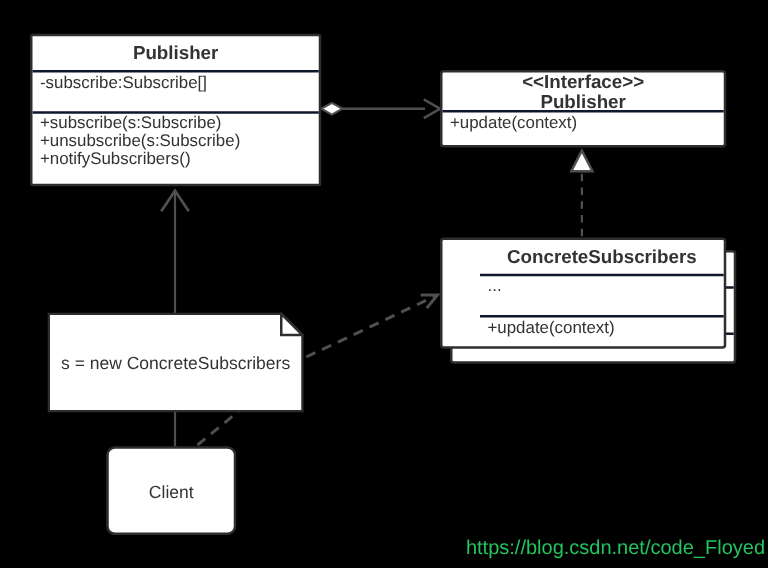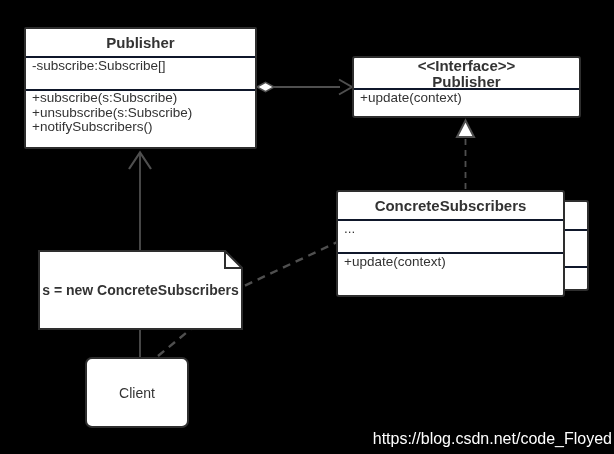--- a/index.html
+++ b/index.html
@@ -22,29 +22,29 @@
   .attrs-publisher{height:33px;}
   .attrs-publisher .member{line-height:15.5px;}
   .methods-publisher{height:58px;}
   .methods-publisher .member{line-height:14.5px;}
   .centered-compartment{display:flex;align-items:flex-start;}
   .title-two-line{flex-direction:column;line-height:15.5px;padding-top:1px;}
   .note-wrap{position:absolute;left:38px;top:250px;width:205px;height:80px;z-index:3;}
   .note-text{
     position:absolute;left:0;top:0;width:100%;height:100%;
     display:flex;flex-direction:column;align-items:center;justify-content:center;
-    color:#333333;font-size:14px;line-height:17px;z-index:4;text-align:center;font-weight:bold;
+    color:#333333;font-size:14px;line-height:17px;z-index:4;text-align:center;
   }
   .client-box{
     display:flex;align-items:center;justify-content:center;
     font-size:14px;border-radius:7px;
   }
   .watermark{
     position:absolute;right:2px;bottom:6px;z-index:5;
-    color:#ffffff;font-size:16px;letter-spacing:0px;
+    color:#22c55e;font-size:16px;letter-spacing:0px;
   }
 </style>
 </head>
 <body>
 
 <div id="canvas">
 
   <svg class="layer layer-connectors" width="614" height="454" viewBox="0 0 614 454">
 
     <g>
@@ -90,21 +90,21 @@
   <div class="box" style="left:352px;top:56px;width:229px;height:62px;">
     <div class="title title-two-line" style="height:30px;">
       <span>&lt;&lt;Interface&gt;&gt;</span>
       <span>Publisher</span>
     </div>
     <div class="compartment centered-compartment" style="height:24px;">
       <div class="member">+update(context)</div>
     </div>
   </div>
 
-  <div class="box" style="left:336px;top:190px;width:229px;height:107px;">
+  <div class="box" style="left:352px;top:190px;width:229px;height:89px;padding-left:30px;">
     <div class="title" style="height:27px;">ConcreteSubscribers</div>
     <div class="compartment centered-compartment" style="height:33px;">
       <div class="member">...</div>
     </div>
     <div class="compartment centered-compartment" style="height:23px;">
       <div class="member">+update(context)</div>
     </div>
   </div>
 
   <div class="box client-box" style="left:85px;top:357px;width:104px;height:71px;">

